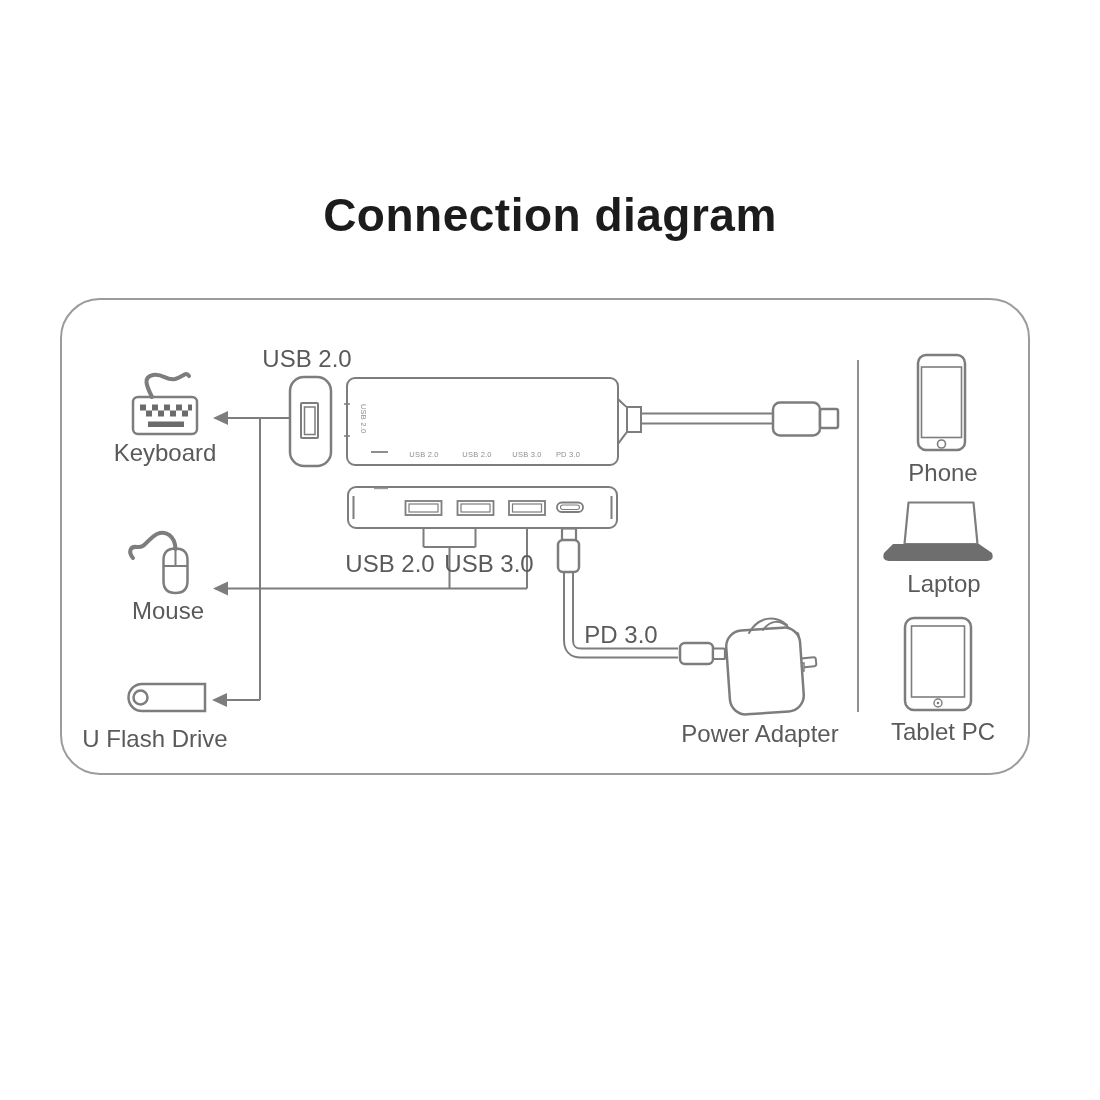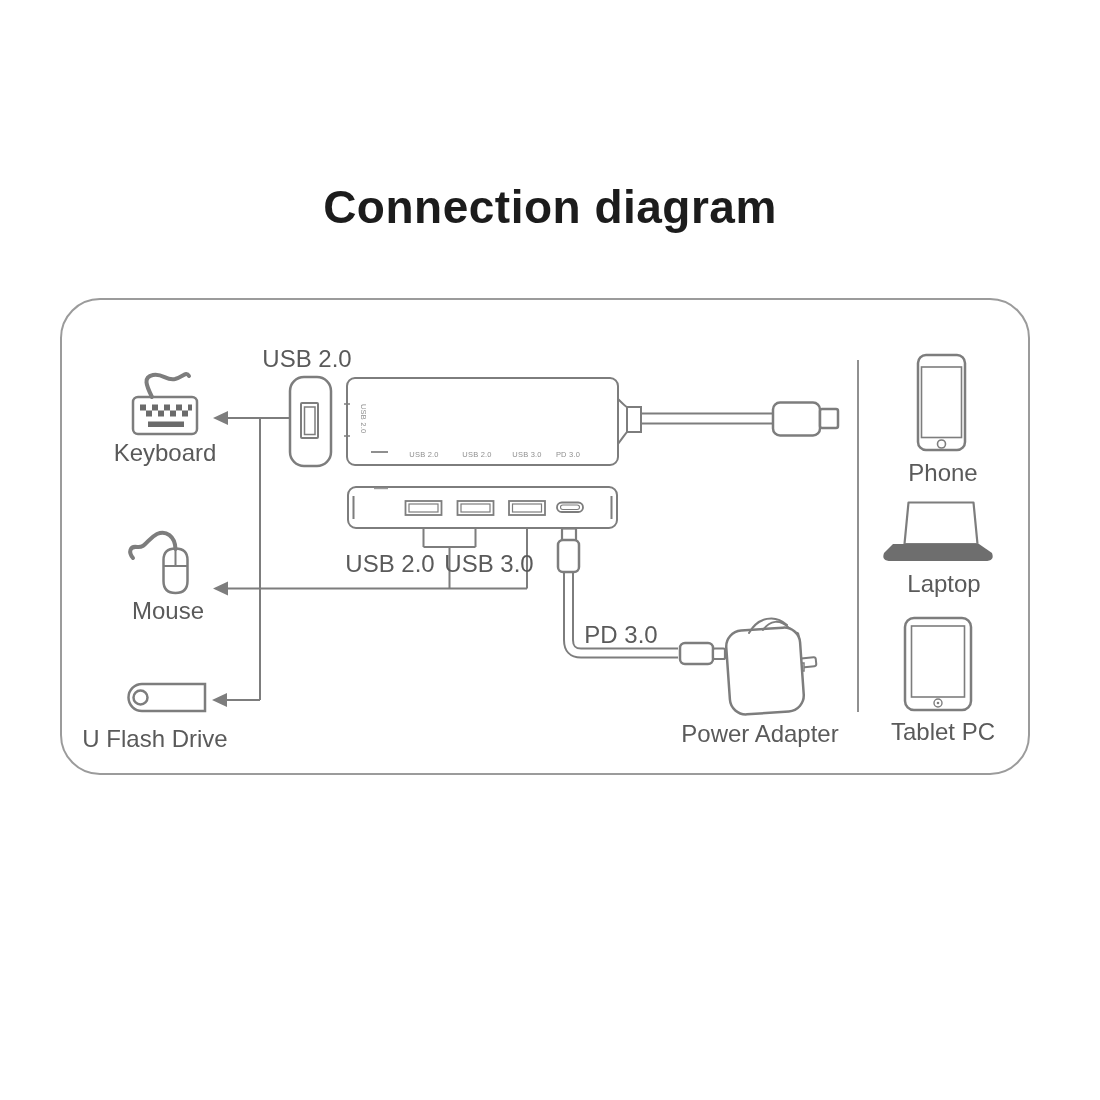--- a/index.html
+++ b/index.html
@@ -1,18 +1,18 @@
 <!DOCTYPE html>
 <html><head>
 <meta charset="utf-8">
 <style>
   html,body{margin:0;padding:0;background:#ffffff;}
   #stage{position:relative;width:1100px;height:1100px;background:#ffffff;overflow:hidden;
          font-family:"Liberation Sans",sans-serif;}
-  #page-title{position:absolute;left:0;right:0;top:180px;margin:0;text-align:center;
+  #page-title{position:absolute;left:0;right:0;top:180px;margin:8px;text-align:center;
               font-size:46px;font-weight:600;letter-spacing:0.5px;color:#1c1c1c;
               font-family:"Liberation Sans",sans-serif;}
   #diagram-panel{position:absolute;left:60px;top:298px;width:966px;height:473px;
                  border:2px solid #9b9b9b;border-radius:40px;background:#ffffff;}
   #diagram-svg{position:absolute;left:0;top:0;}
   text{font-family:"Liberation Sans",sans-serif;}
   .lbl{font-size:24px;fill:#5a5a5a;}
   .tiny{font-size:7.5px;fill:#8f8f8f;letter-spacing:0.2px;}
   .outline{fill:none;stroke:#7d7d7d;}
 </style>

